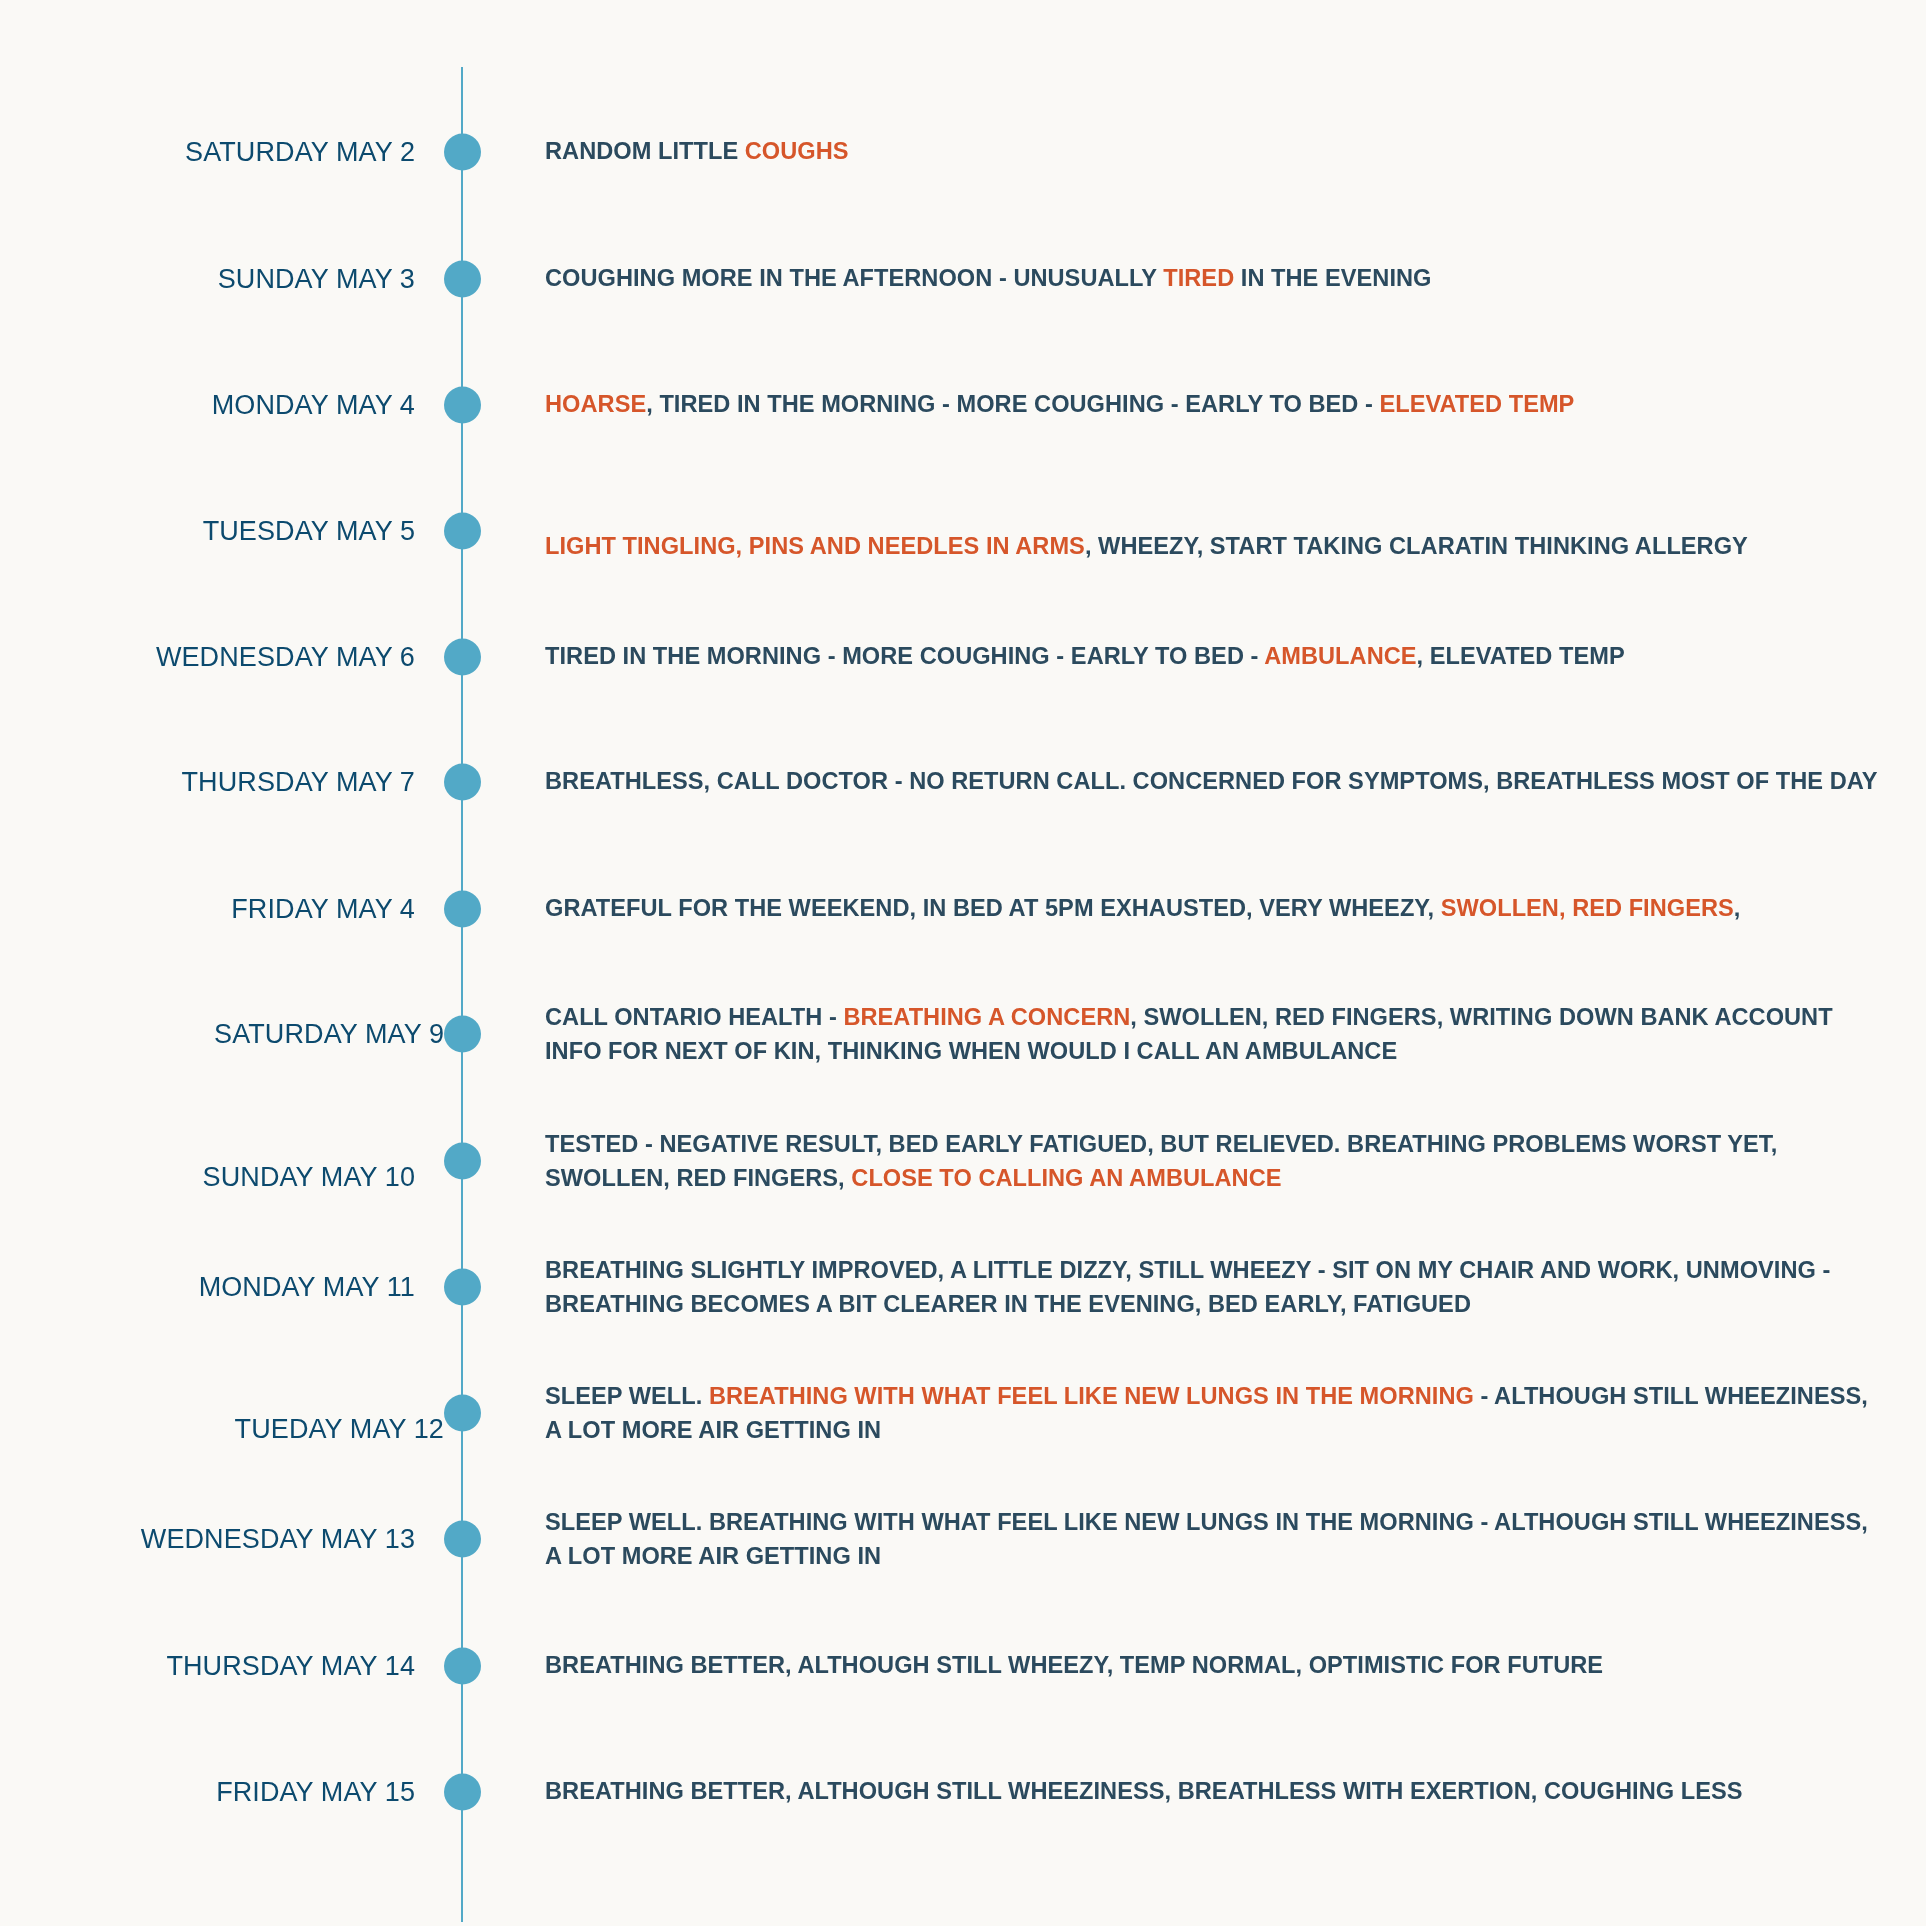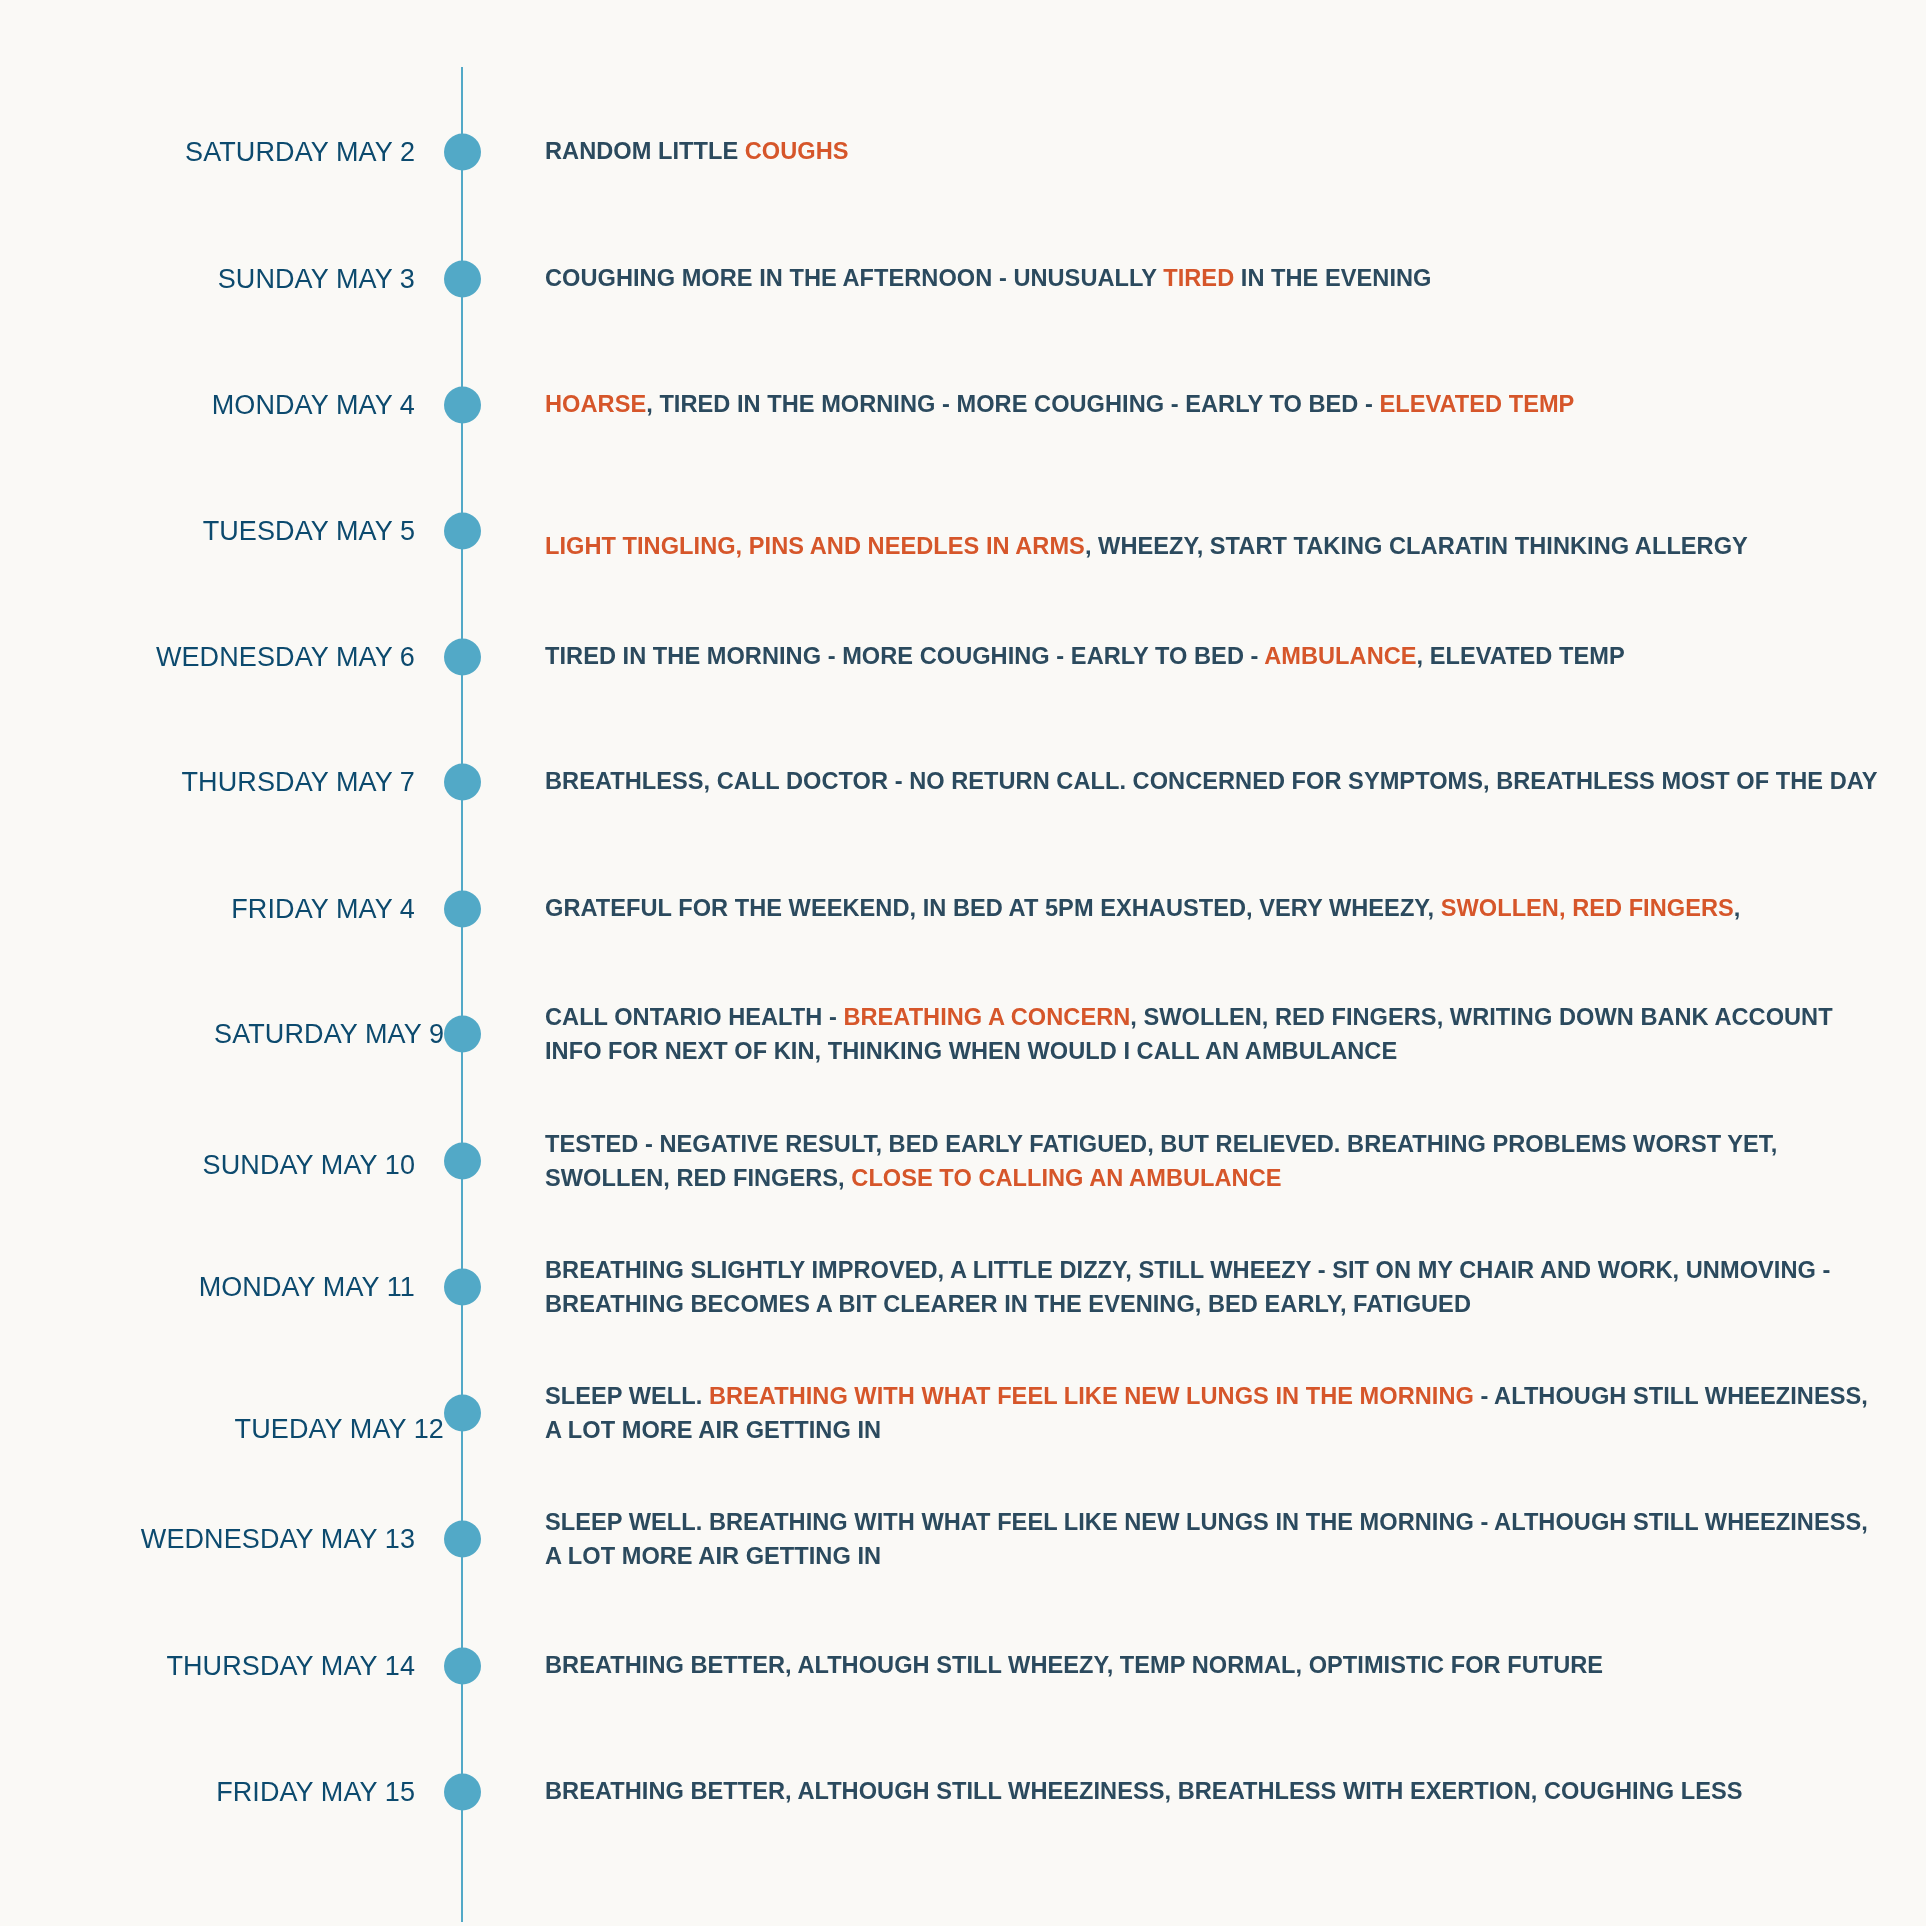--- a/index.html
+++ b/index.html
@@ -123,21 +123,21 @@
         <div class="date date-col" style="top: 0px;">FRIDAY MAY 4</div>
         <div class="dot" style="top: 0px;"></div>
         <div class="desc" style="top: 0px;"><span>GRATEFUL FOR THE WEEKEND, IN BED AT 5PM EXHAUSTED, VERY WHEEZY, </span><span class="hl">SWOLLEN, RED FINGERS</span><span>,</span></div>
       </div>
       <div class="row" style="top: 1034px;">
         <div class="date date-col" style="top: 0px; padding-left: 29px;">SATURDAY MAY 9</div>
         <div class="dot" style="top: 0px;"></div>
         <div class="desc" style="top: 0px;"><span>CALL ONTARIO HEALTH - </span><span class="hl">BREATHING A CONCERN</span><span>, SWOLLEN, RED FINGERS, WRITING DOWN BANK ACCOUNT INFO FOR NEXT OF KIN, THINKING WHEN WOULD I CALL AN AMBULANCE</span></div>
       </div>
       <div class="row" style="top: 1161px;">
-        <div class="date date-col" style="top: 4px;">SUNDAY MAY 10</div>
+        <div class="date date-col" style="top: 16px;">SUNDAY MAY 10</div>
         <div class="dot" style="top: 0px;"></div>
         <div class="desc" style="top: 0px;"><span>TESTED - NEGATIVE RESULT, BED EARLY FATIGUED, BUT RELIEVED. BREATHING PROBLEMS WORST YET, SWOLLEN, RED FINGERS, </span><span class="hl">CLOSE TO CALLING AN AMBULANCE</span></div>
       </div>
       <div class="row" style="top: 1287px;">
         <div class="date date-col" style="top: 0px;">MONDAY MAY 11</div>
         <div class="dot" style="top: 0px;"></div>
         <div class="desc" style="top: 0px;"><span>BREATHING SLIGHTLY IMPROVED, A LITTLE DIZZY, STILL WHEEZY - SIT ON MY CHAIR AND WORK, UNMOVING - BREATHING BECOMES A BIT CLEARER IN THE EVENING, BED EARLY, FATIGUED</span></div>
       </div>
       <div class="row" style="top: 1413px;">
         <div class="date date-col" style="top: 16px; padding-left: 29px;">TUEDAY MAY 12</div>

